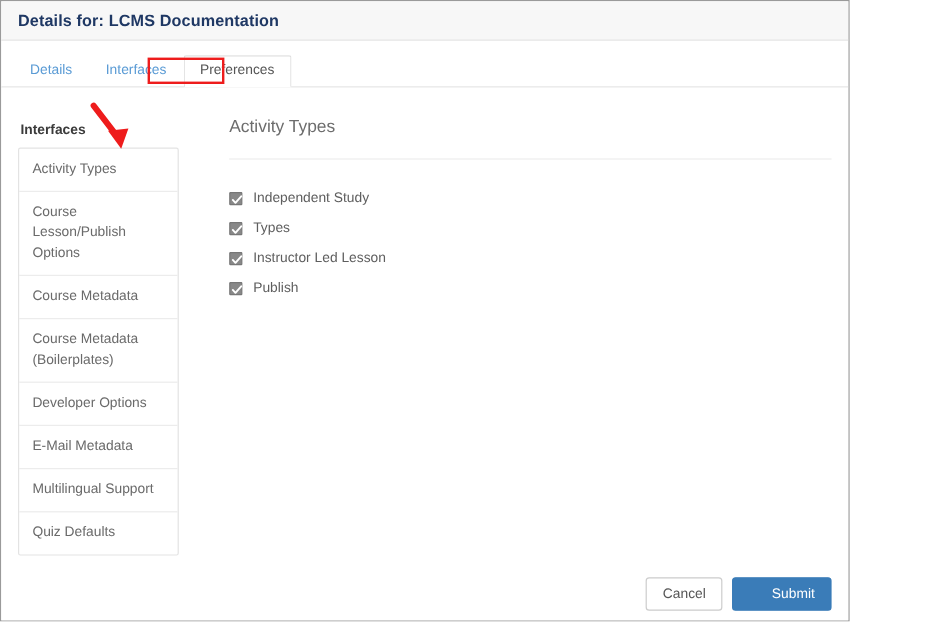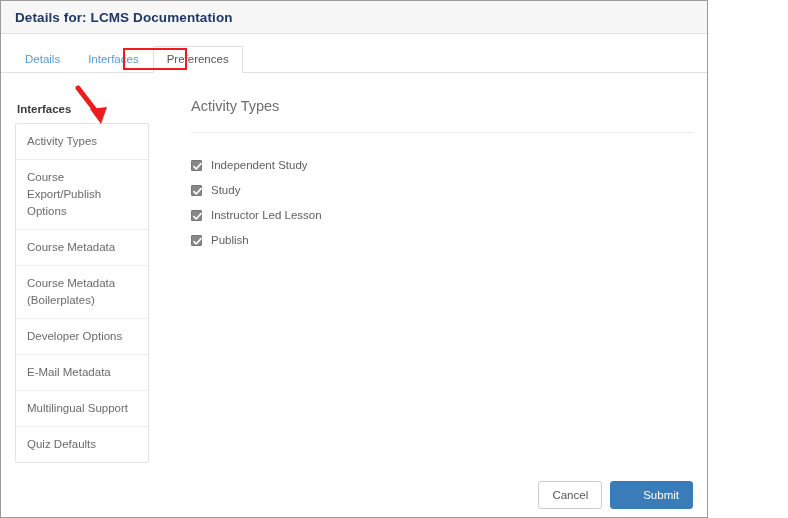--- a/index.html
+++ b/index.html
@@ -254,21 +254,21 @@
     <polygon points="36,41 25,26 42,24" fill="#ee1c1c"></polygon>
   </svg>
 
   <div class="content">
 
     <div class="sidebar">
       <div class="sidebar-title">Interfaces</div>
 
       <div class="component-list">
         <div class="component-item">Activity Types</div>
-        <div class="component-item">Course Export/Publish Options</div>
+        <div class="component-item">Course Lesson/Publish Options</div>
         <div class="component-item">Course Metadata</div>
         <div class="component-item">Course Metadata (Boilerplates)</div>
         <div class="component-item">Developer Options</div>
         <div class="component-item">E-Mail Metadata</div>
         <div class="component-item">Multilingual Support</div>
         <div class="component-item">Quiz Defaults</div>
 
       </div>
     </div>
 
@@ -286,21 +286,21 @@
           </span>
           <span class="cb-label">Independent Study</span>
         </div>
 
         <div class="checkbox-row">
           <span class="cb">
             <svg width="11" height="11" viewBox="0 0 11 11">
               <path d="M2 5.6 L4.2 8 L9 2.6" stroke="#ffffff" stroke-width="1.6" fill="none" stroke-linecap="round" stroke-linejoin="round"></path>
             </svg>
           </span>
-          <span class="cb-label">Study</span>
+          <span class="cb-label">Types</span>
         </div>
 
         <div class="checkbox-row">
           <span class="cb">
             <svg width="11" height="11" viewBox="0 0 11 11">
               <path d="M2 5.6 L4.2 8 L9 2.6" stroke="#ffffff" stroke-width="1.6" fill="none" stroke-linecap="round" stroke-linejoin="round"></path>
             </svg>
           </span>
           <span class="cb-label">Instructor Led Lesson</span>
         </div>

